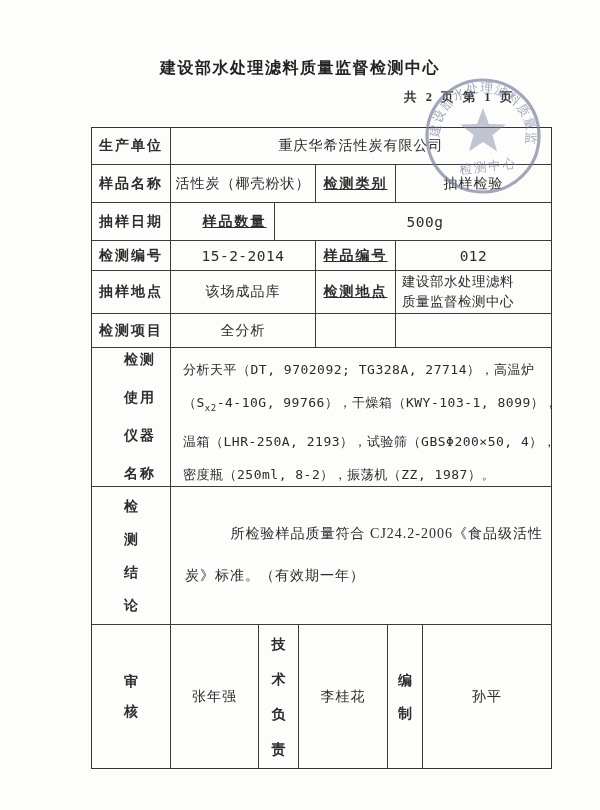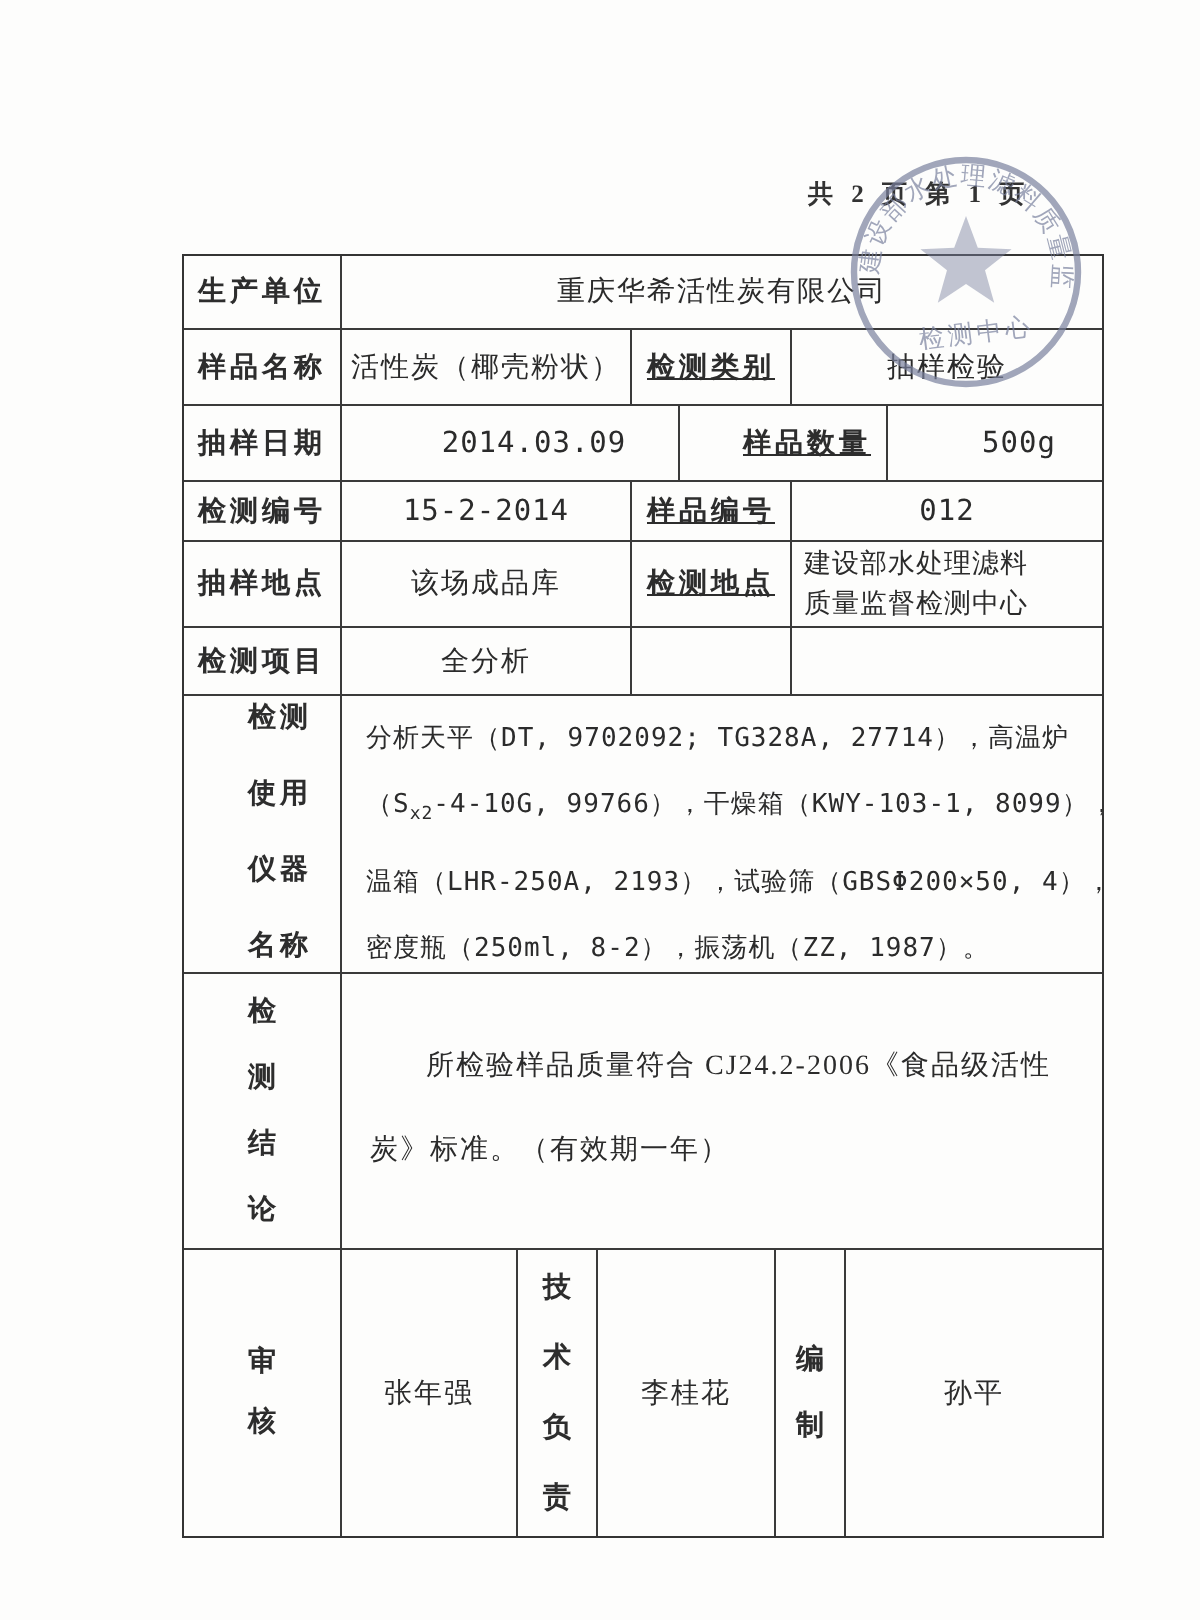--- a/index.html
+++ b/index.html
@@ -52,49 +52,49 @@
   .instr{
     display:block;padding:5px 4px 0 12px;text-align:left;
     font-family:"DejaVu Sans Mono","DejaVu Sans",monospace;
     font-size:13px;line-height:33px;letter-spacing:.5px;white-space:nowrap;
   }
   .instr sub{font-size:9px;}
   .concl{
     display:block;padding:26px 8px 0 14px;text-align:left;
     font-size:14px;line-height:42px;letter-spacing:1px;
   }
-  .concl .indent{text-indent:28px;}
+  .concl .indent{text-indent:28px;text-align:right;}
   
   #seal{position:absolute;left:398px;top:48px;width:180px;height:180px;
         pointer-events:none;opacity:.82;}
 </style>
 </head>
 <body>
 
 <div id="page">
 
+  <div id="doc-title">建设部水处理滤料质量监督检测中心</div>
   <div id="page-info">共 2 页  第 1 页</div>
 
   <div id="form-table">
 
     <div class="row r1">
       <div class="cell c1 lbl">生产单位</div>
       <div class="cell c4 val">重庆华希活性炭有限公司</div>
     </div>
 
     <div class="row r2">
       <div class="cell c1 lbl">样品名称</div>
       <div class="cell c2 val">活性炭（椰壳粉状）</div>
       <div class="cell c3 lbl">检测类别</div>
       <div class="cell c4 val">抽样检验</div>
     </div>
 
     <div class="row r3">
       <div class="cell c1 lbl">抽样日期</div>
-      <div class="cell c2 num">2014.03.09</div>
       <div class="cell c3 lbl">样品数量</div>
       <div class="cell c4 num">500g</div>
     </div>
 
     <div class="row r4">
       <div class="cell c1 lbl">检测编号</div>
       <div class="cell c2 num">15-2-2014</div>
       <div class="cell c3 lbl">样品编号</div>
       <div class="cell c4 num">012</div>
     </div>

